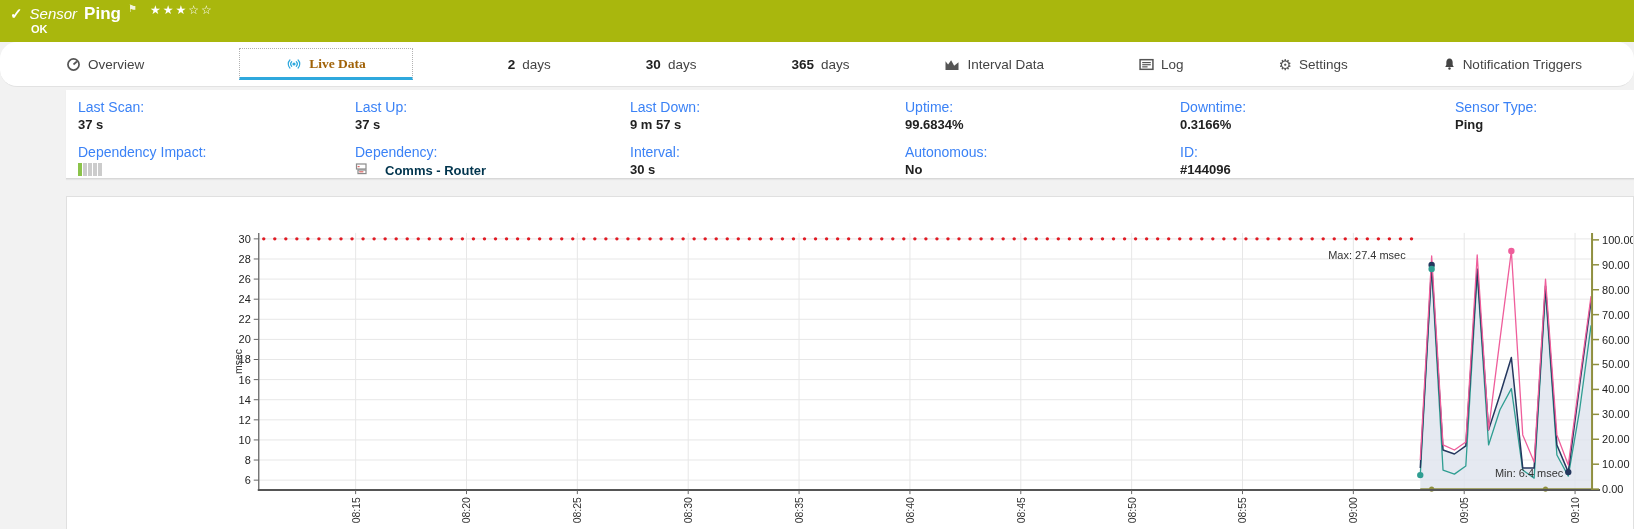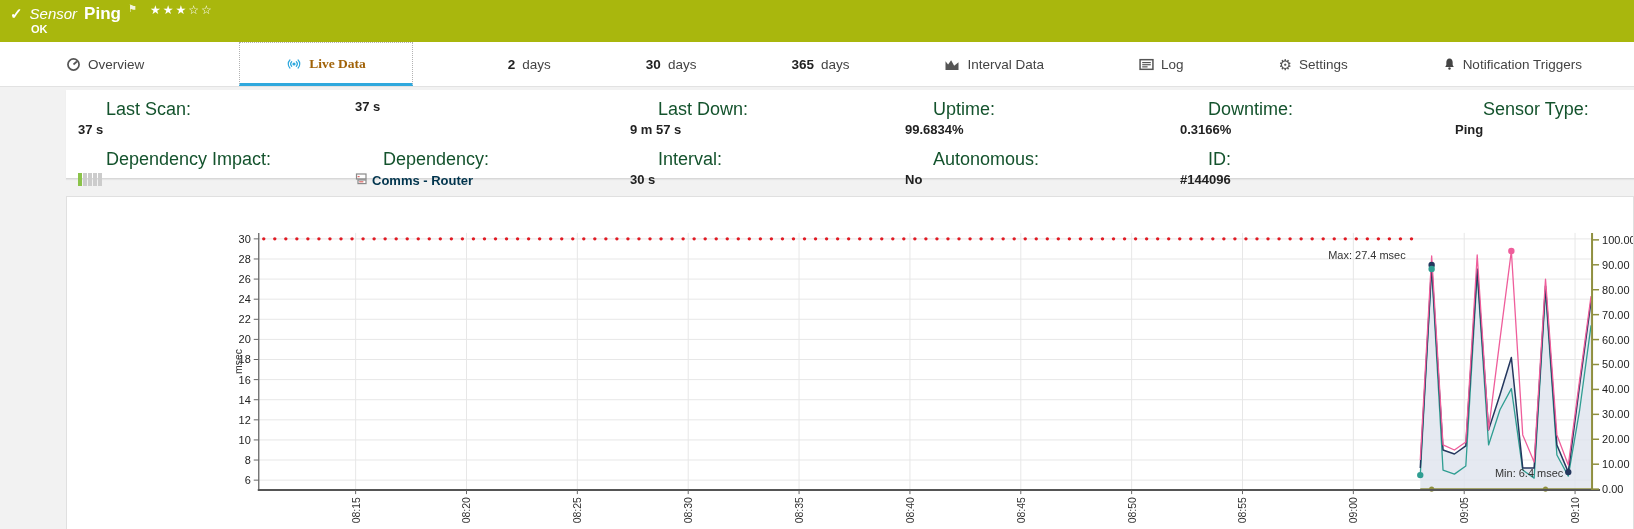--- a/index.html
+++ b/index.html
@@ -11,41 +11,41 @@
   .topbar .line1{display:flex;align-items:baseline;gap:7px;padding:4px 0 0 10px;}
   .chk{font-size:15px;font-weight:700;}
   .cat{font-style:italic;font-size:15px;}
   .sname{font-weight:700;font-size:17px;}
   .flag{font-size:10px;opacity:.85;position:relative;top:-7px;}
   .stars{font-size:12px;letter-spacing:2px;position:relative;top:-5px;margin-left:6px;}
   .line2{font-size:11px;font-weight:700;padding-left:31px;margin-top:-1px;}
 
   
   .tabs{position:absolute;top:42px;left:0;right:0;height:44px;background:#fff;
-        border-bottom:1px solid #e2e2e2;display:flex;
-        justify-content:space-between;padding:0 52px 0 66px;}
+        border-bottom:1px solid #e2e2e2;display:flex;align-items:center;
+        justify-content:space-between;padding:0 52px 0 66px;border-radius:17px;}
   .tab{display:inline-flex;align-items:center;gap:7px;color:#444;font-size:13.5px;}
   .tab b{color:#222;}
   .tab .ticon{display:inline-flex;}
   .tab .ticon svg{display:block;}
   .tab-selected{border:1px dotted #b2b2b2;border-bottom:3px solid #2fa8dd;
         padding:7px 46px 5px 46px;color:#a16207;font-weight:700;font-family:Liberation Serif, serif;}
   .gear-glyph{font-size:15px;color:#555;line-height:1;}
 
   
   .info-card{position:absolute;left:66px;right:0;top:90px;height:88px;background:#fff;
         border-bottom:1px solid #d8d8d8;box-shadow:0 1px 1px rgba(0,0,0,.05);}
   .info-grid{display:grid;grid-template-columns:277px 275px 275px 275px 275px auto;
         padding:9px 0 0 12px;row-gap:12px;}
-  .cell .lbl{font-size:18px;color:#14532d;margin-bottom:2px;margin-left:28px;}
+  .cell .lbl{font-size:14px;color:#3b82f6;margin-bottom:2px;}
   .cell .val{font-size:13px;font-weight:700;color:#222;}
   .bars{display:flex;gap:1px;margin-top:3px;}
   .bar{width:4px;height:13px;background:#ccc;}
   .bar.on{background:#8bc34a;}
-  .dep{display:flex;align-items:center;gap:4px;}
+  .dep{display:flex;align-items:center;gap:17px;}
   .dep a{color:#00344d;text-decoration:none;font-weight:700;font-size:13px;}
 
   
   .chart-card{position:absolute;left:66px;right:0;top:196px;bottom:0;background:#fff;
         border:1px solid #e0e0e0;border-bottom:none;}
   #chart-svg{position:absolute;left:0;top:0;width:100%;height:100%;}
   #chart-svg text{font-family:"Liberation Sans",sans-serif;}
 </style>
 </head>
 <body>
@@ -135,20 +135,21 @@
     </div>
   </nav>
 
   <section class="info-card">
     <div class="info-grid">
       <div class="cell">
         <div class="lbl">Last Scan:</div>
         <div class="val">37 s</div>
       </div>
       <div class="cell">
+        <div class="lbl">Last Up:</div>
         <div class="val">37 s</div>
       </div>
       <div class="cell">
         <div class="lbl">Last Down:</div>
         <div class="val">9 m 57 s</div>
       </div>
       <div class="cell">
         <div class="lbl">Uptime:</div>
         <div class="val">99.6834%</div>
       </div>

